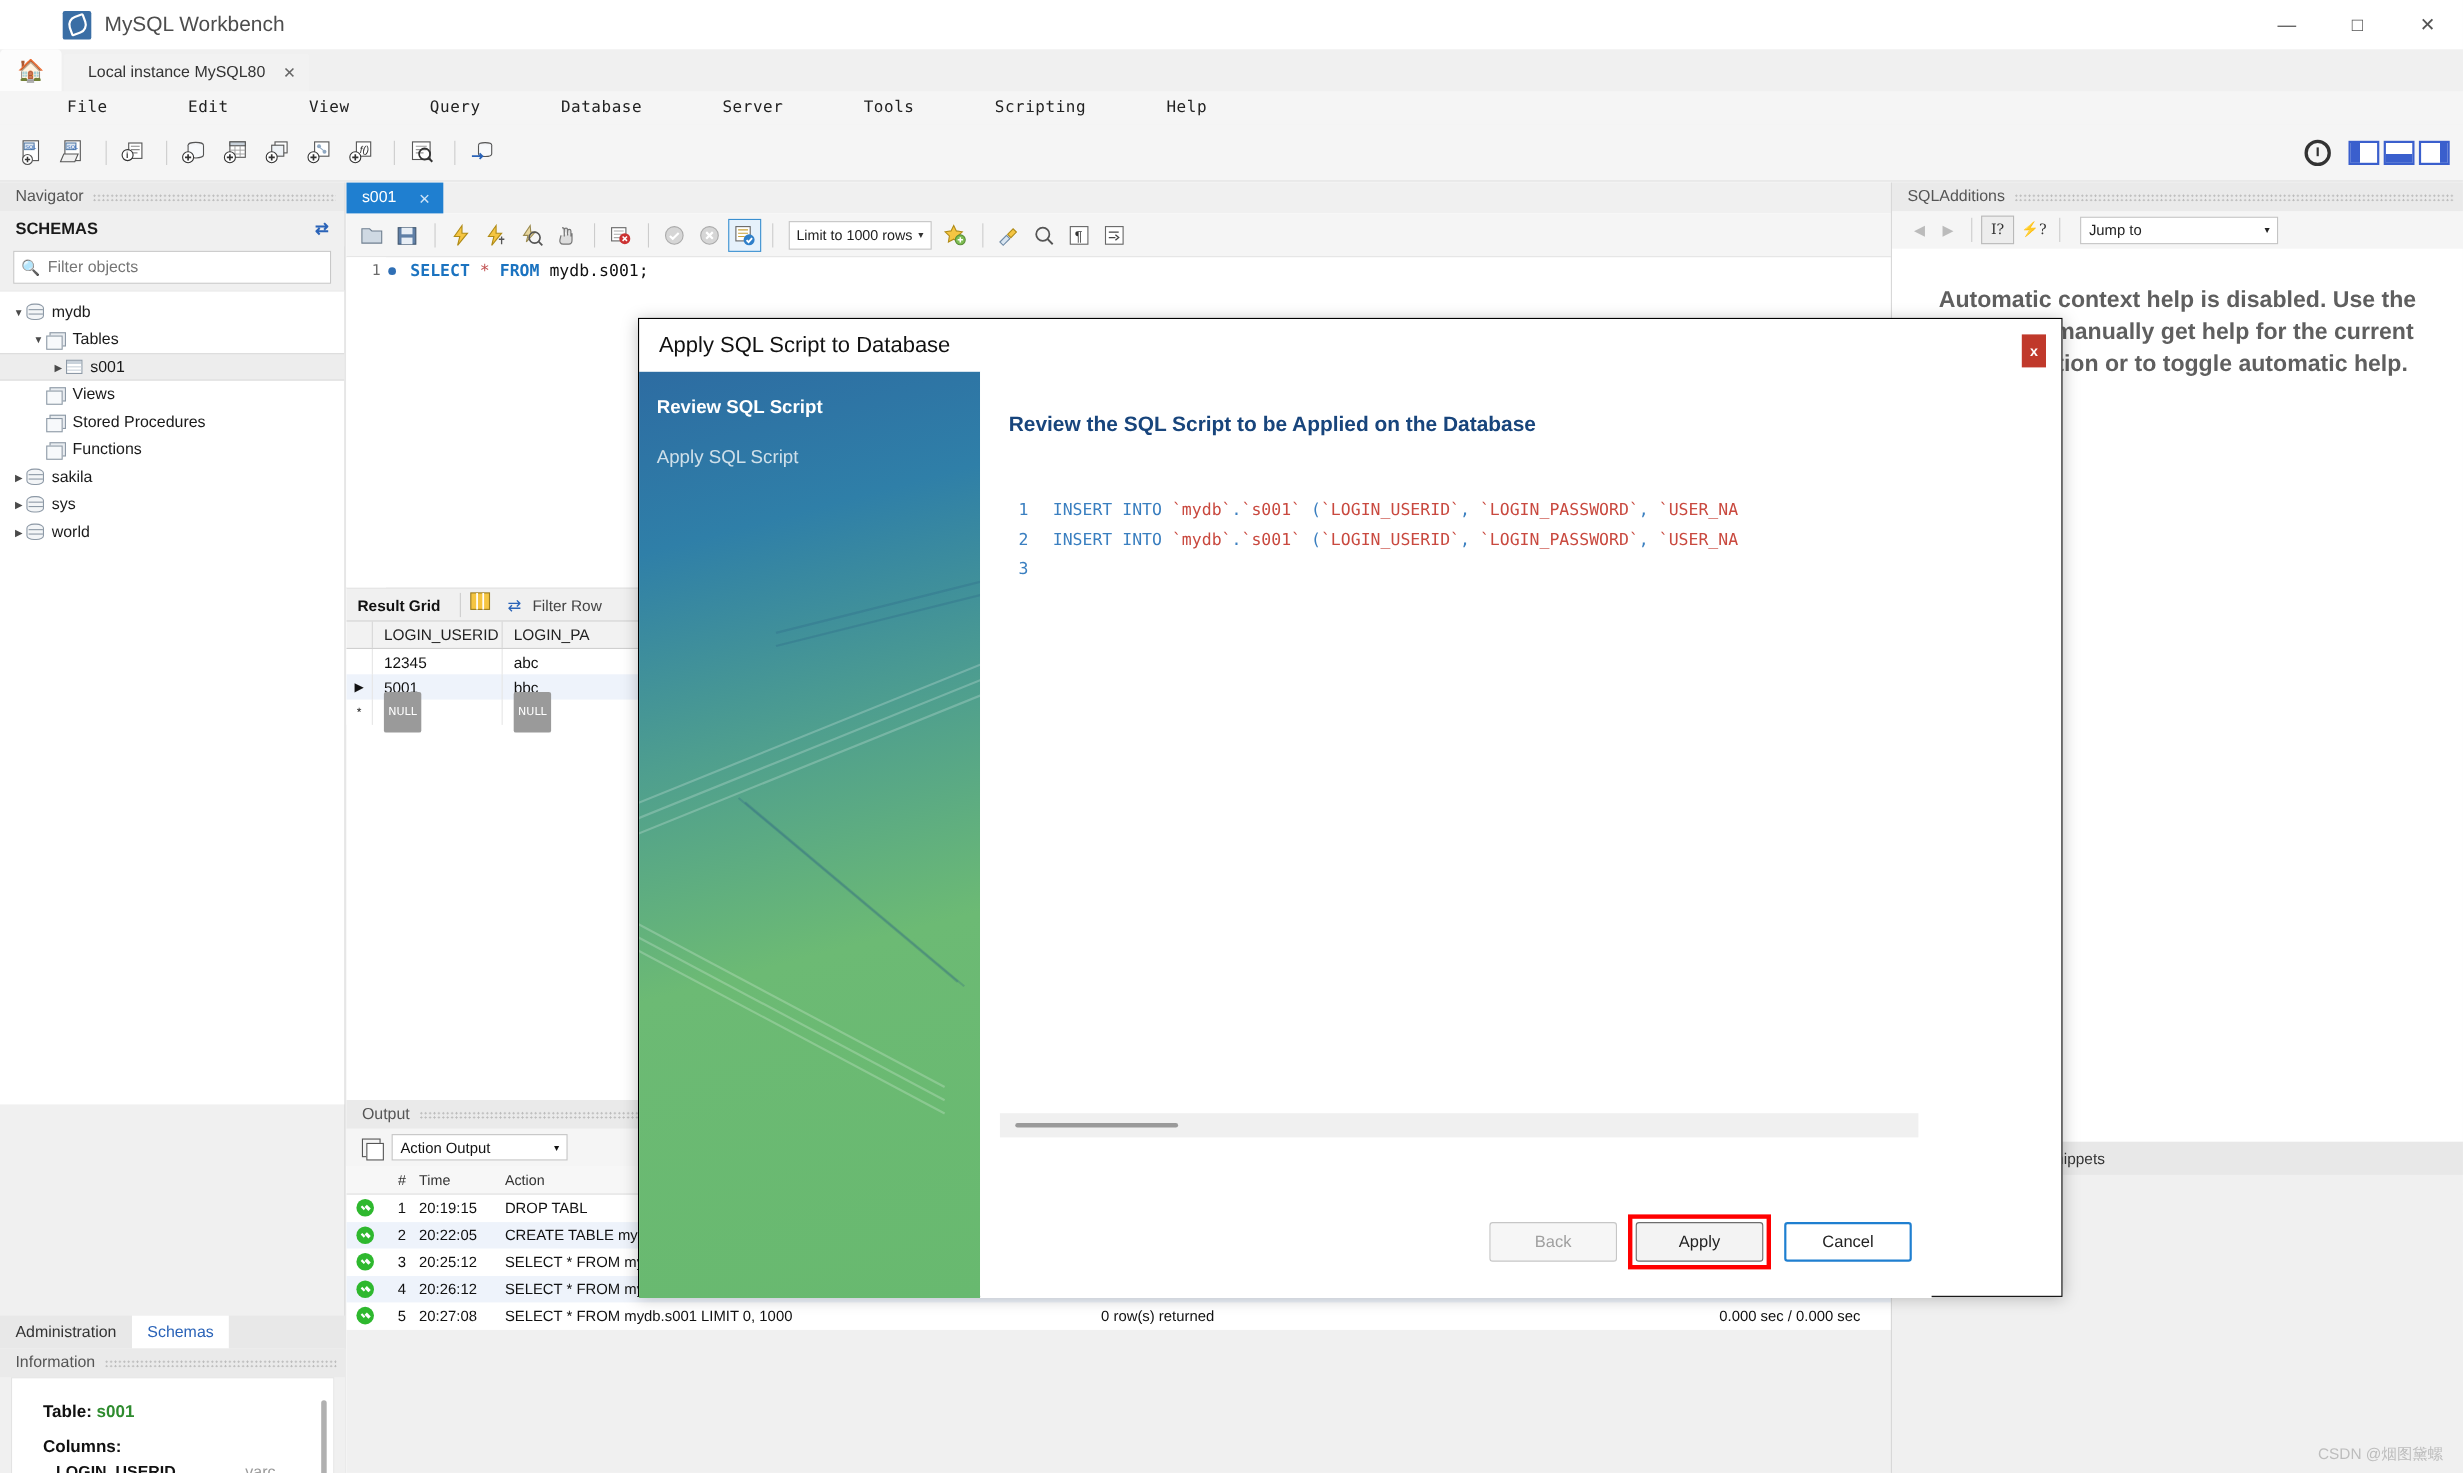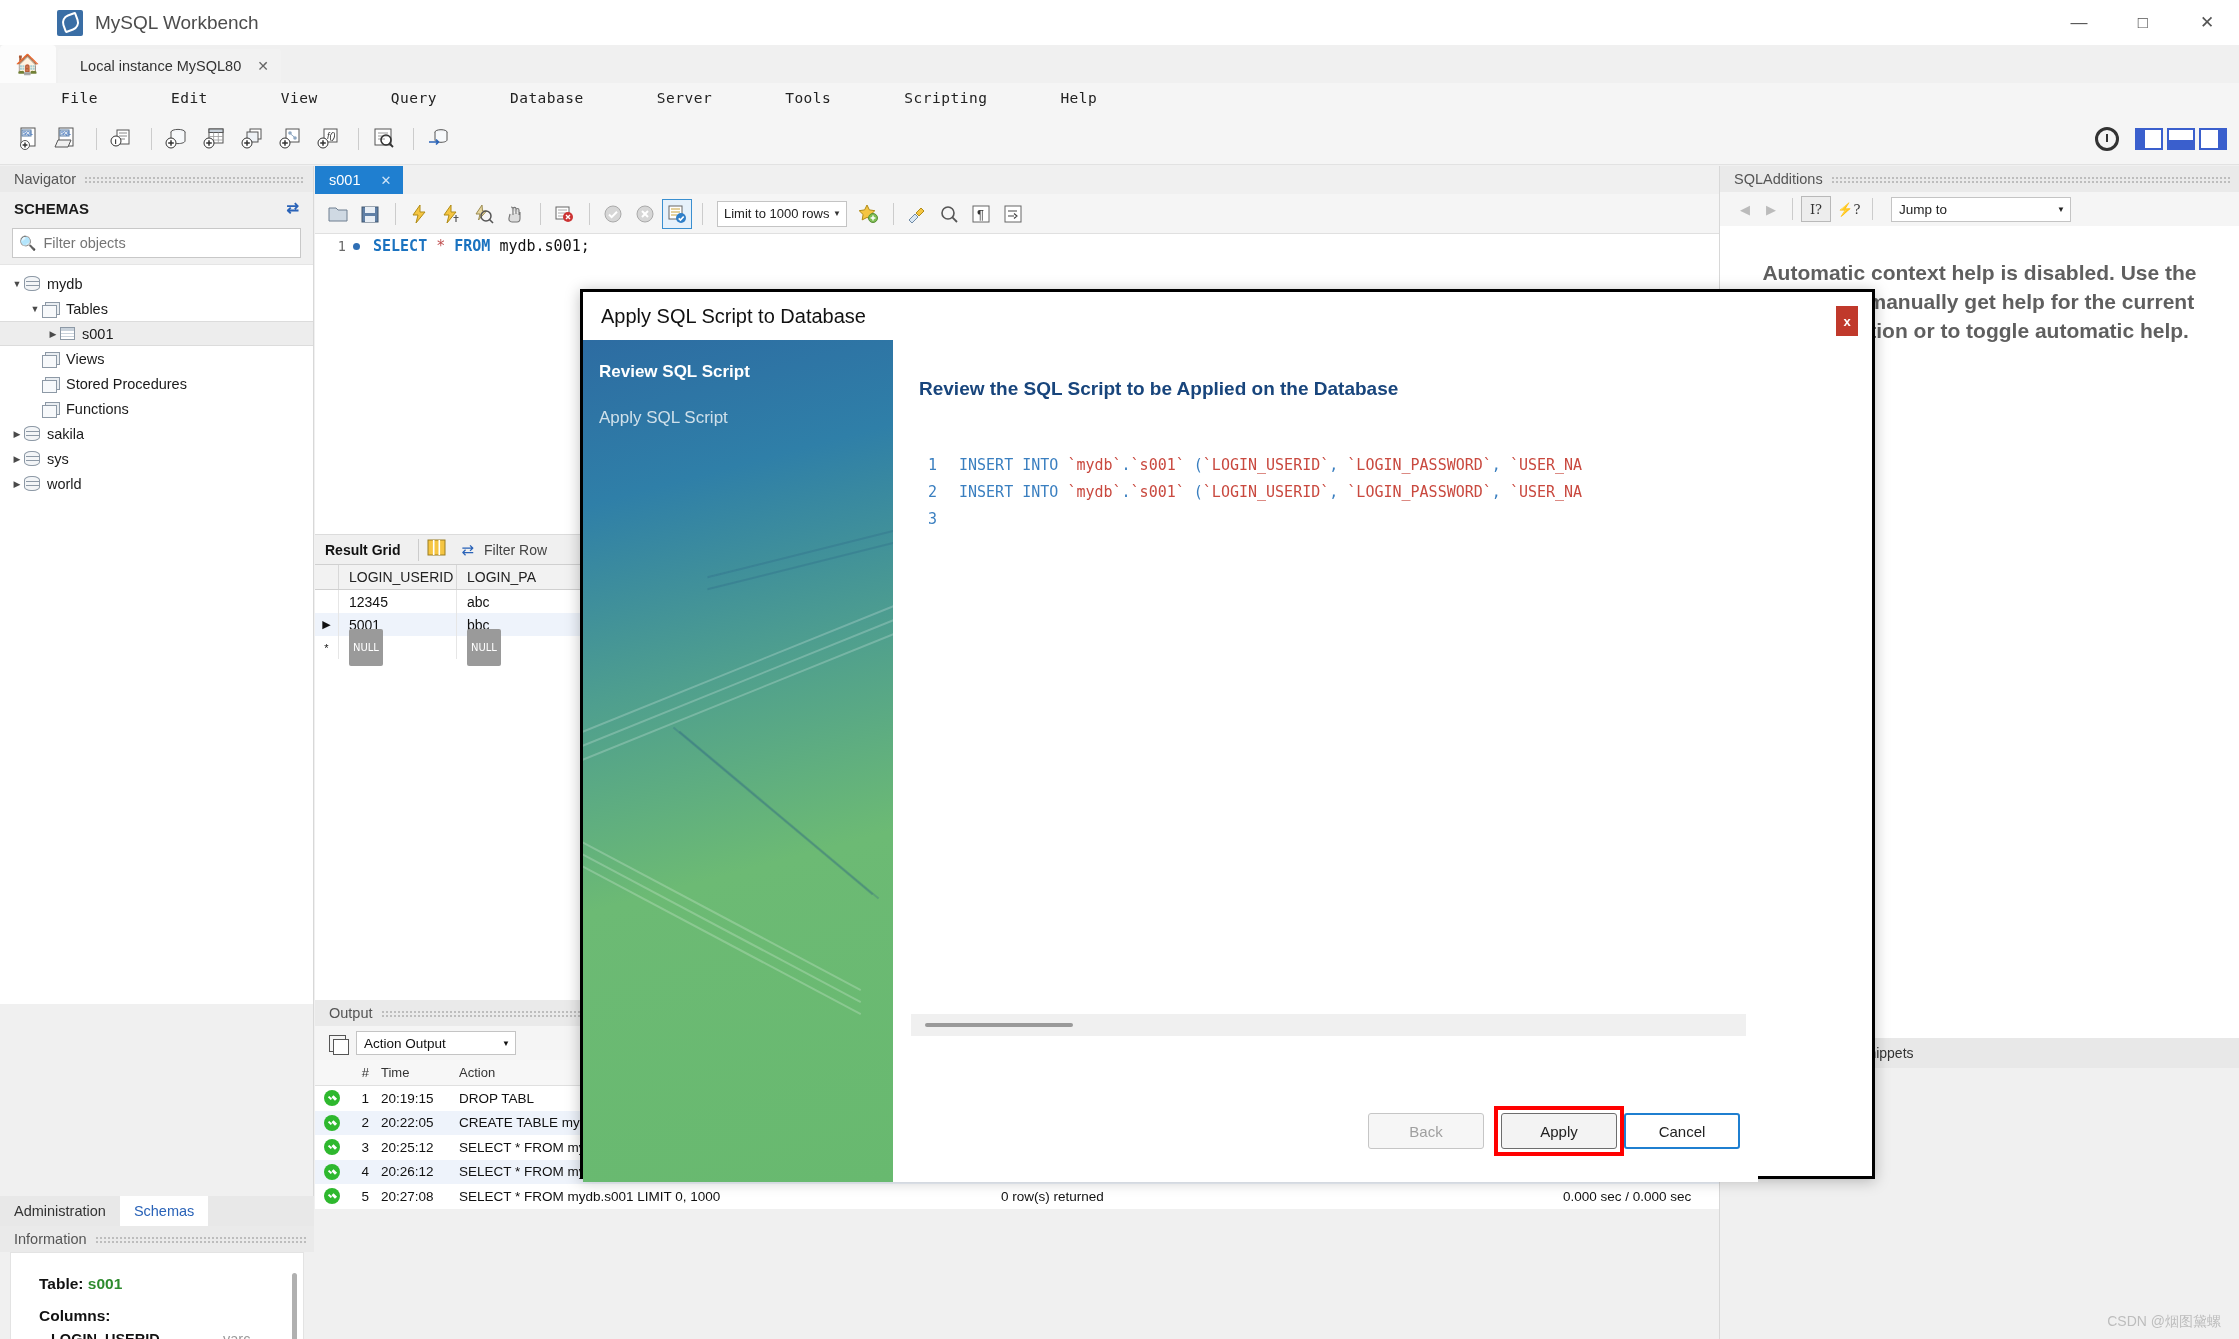--- a/index.html
+++ b/index.html
@@ -193,21 +193,21 @@
      align-items:center; padding-left:7px; font-size:13.5px; color:#222; margin-left:10px;}
   .jumpbox .cv { margin-left:auto; margin-right:5px; font-size:8px; }
   .helptext { background:#fff; height:812px; padding:32px 24px 0 24px; text-align:center;
      font-size:21px; font-weight:bold; color:#5f5f5f; line-height:29px; }
   .rtabs { height:30px; background:#e8e8e8; display:flex; align-items:flex-end; padding-left:34px;}
   .rtab { height:30px; padding:0 14px; display:flex; align-items:center; font-size:14px; color:#333;}
   .rtab.active { background:#fff; color:#2a63b8; }
 
   
   .overlay { position:absolute; left:580px; top:289px; width:1295px; height:890px;
-     background:#fff; border:3px solid #000000; box-shadow:0 2px 14px rgba(0,0,0,0.25); }
+     background:#fff; border:1px solid #000000; box-shadow:0 2px 14px rgba(0,0,0,0.25); }
   .dlg-title { height:48px; display:flex; align-items:center; padding-left:18px; font-size:20px; color:#111;}
   .dlg-close { position:absolute; right:14px; top:14px; width:22px; height:30px; background:#c0392b;
      color:#fff; display:flex; align-items:center; justify-content:center; font-size:13px; font-weight:bold;}
   .dlg-body { position:absolute; left:0; top:48px; width:1175px; height:842px; display:flex; }
   .dlg-side { width:310px; height:842px; position:relative; overflow:hidden;
      background:linear-gradient(165deg,#2d6ca2 0%, #2f7fa8 18%, #4f9f8e 40%, #6cba74 62%, #68b96f 100%); }
   .dlg-side .ray { position:absolute; background:rgba(255,255,255,0.22); height:2px; }
   .dlg-side .rayd { position:absolute; background:rgba(40,90,130,0.25); height:2px; }
   .dlg-step { font-size:17px; font-weight:bold; color:#fff; padding-left:16px; margin-top:22px;
      position:relative; z-index:2;}
@@ -219,21 +219,21 @@
   .sqlline .n { width:66px; text-align:right; padding-right:22px; font-size:15px; color:#3a7fc0;}
   .sqlline .t { font-size:15px; white-space:nowrap; }
   .sq-kw { color:#3a7fc0; }
   .sq-id { color:#c9493f; }
   .sq-pl { color:#3a7fc0; }
   .dlg-hsb { position:absolute; left:18px; right:12px; bottom:146px; height:22px; background:#f0f0f0;
      display:flex; align-items:center;}
   .dlg-hsb .thumb { margin-left:14px; width:148px; height:4px; background:#9a9a9a; border-radius:2px;}
   .dlg-btns { position:absolute; right:18px; bottom:26px; display:flex; align-items:center; }
   .dbtn { height:36px; min-width:116px; border:1px solid #c6c6c6; background:#f6f6f6; display:flex;
-     align-items:center; justify-content:center; font-size:15px; color:#222; 
+     align-items:center; justify-content:center; font-size:15px; color:#222; margin-left:12px;
      border-radius:3px;}
   .dbtn.disabled { color:#9f9f9f; }
   .dbtn.cancel { border:2px solid #1f7fd0; background:#fff; }
   .apply-wrap { border:4px solid #ff0000; padding:3px; margin-left:10px; }
   .apply-wrap .dbtn { margin-left:0; border:1px solid #6d6d6d; background:#f3f3f3;}
 
   .watermark { position:absolute; right:18px; bottom:8px; font-size:14px; color:#bdbdbd; }
 </style>
 </head>
 <body>

